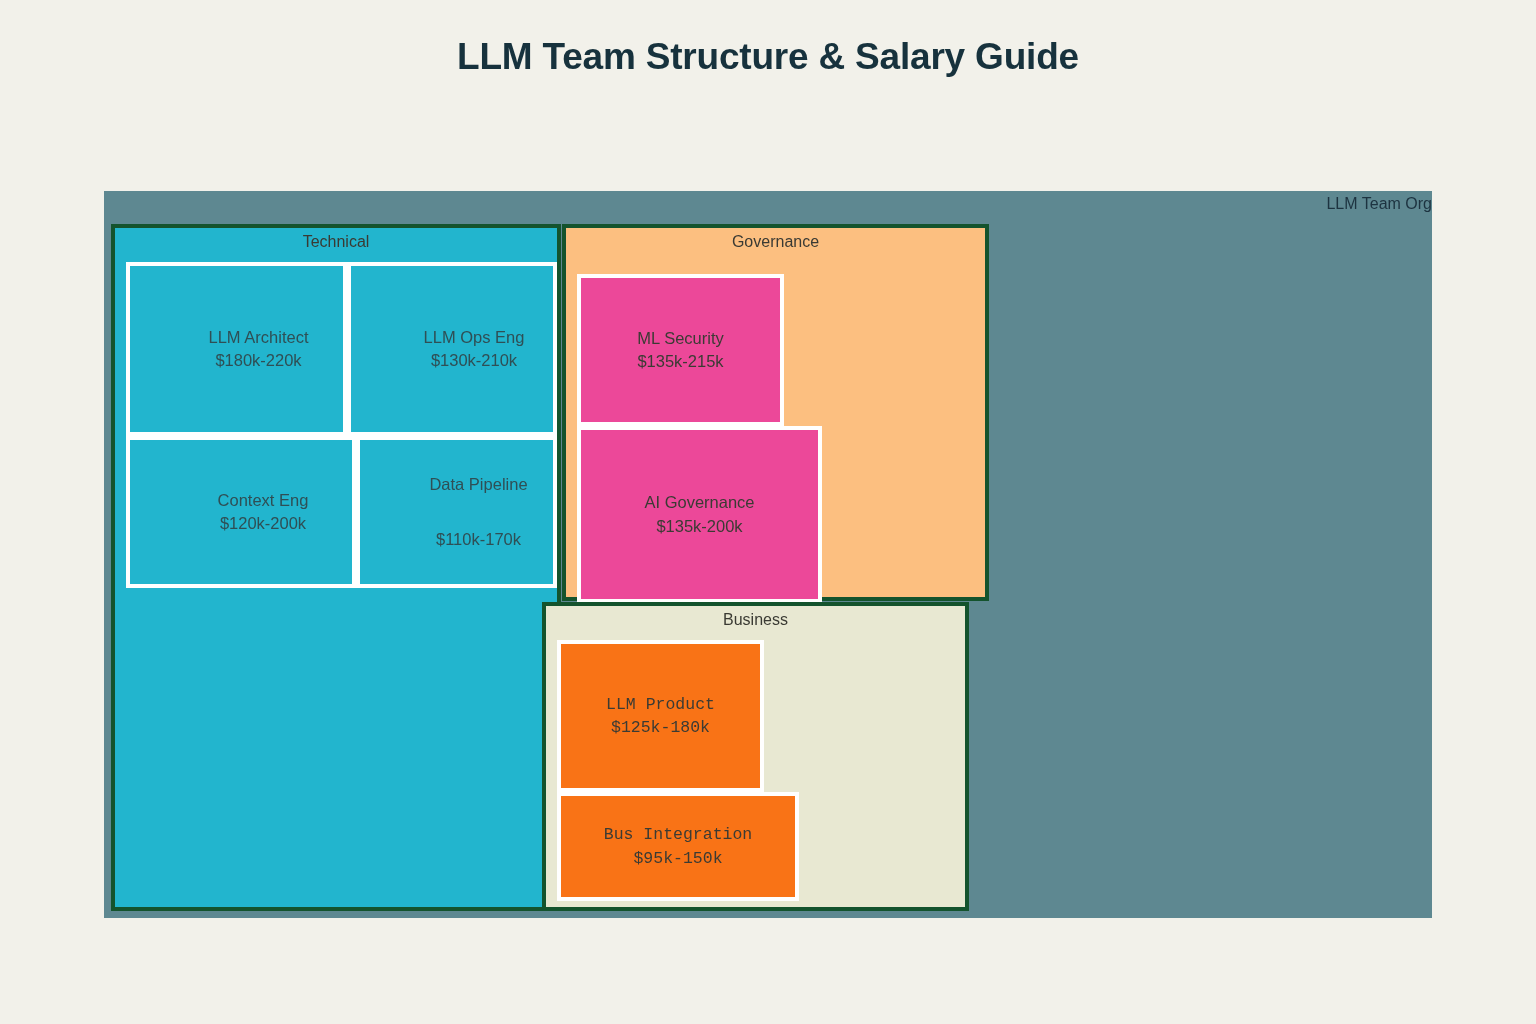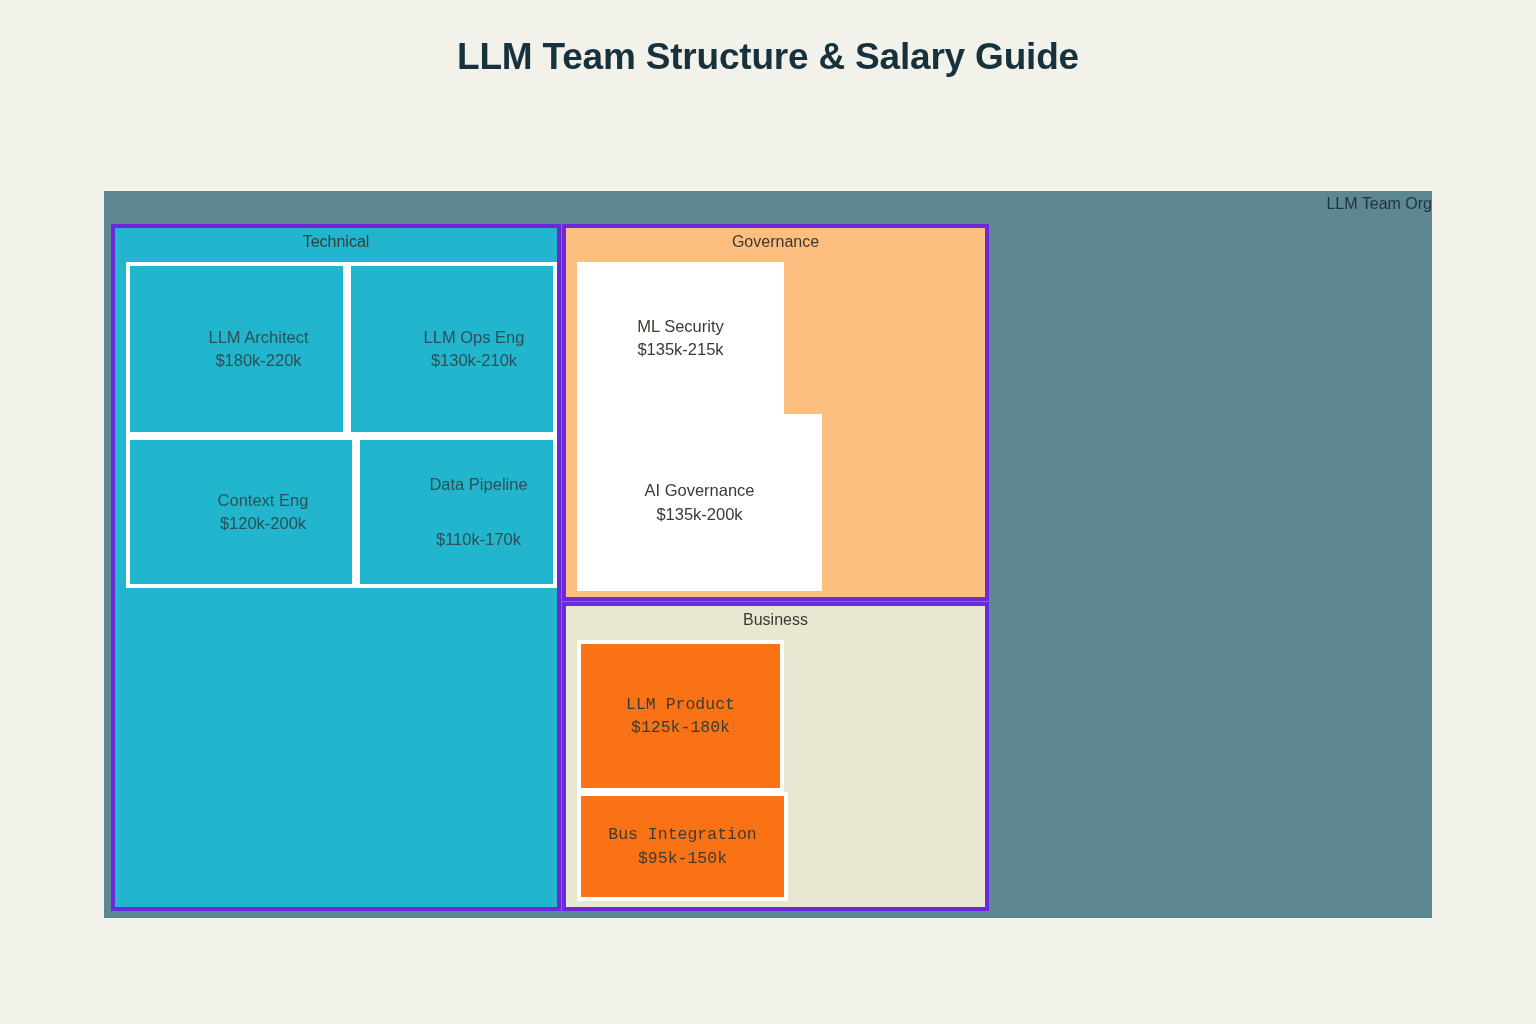--- a/index.html
+++ b/index.html
@@ -45,21 +45,21 @@
     width: 100%;
     text-align: right;
     font-size: 16px;
     color: #1d3340;
   }
 
   
   .group {
     position: absolute;
     box-sizing: border-box;
-    border: 4px solid #6d28d9;
+    border: 4px solid #14532d;
   }
   .group-label {
     position: absolute;
     left: 0;
     top: 5px;
     width: 100%;
     text-align: center;
     font-size: 16px;
     color: #3a3a33;
   }
@@ -72,21 +72,21 @@
     background: #22b5ce;
   }
   #group-governance {
     left: 458px;
     top: 33px;
     width: 427px;
     height: 377px;
     background: #fcbf80;
   }
   #group-business {
-    left: 458px;
+    left: 438px;
     top: 411px;
     width: 427px;
     height: 309px;
     background: #e8e8d2;
   }
 
   
   .tile {
     position: absolute;
     box-sizing: border-box;
@@ -102,36 +102,36 @@
     line-height: 1.42;
   }
   .tile-value {
     font-size: 16.5px;
     color: #3b3b34;
     line-height: 1.42;
   }
 
   .tile.cyan  { background: #22b5ce; padding-left: 44px; }
   .tile.cyan .tile-name, .tile.cyan .tile-value { color: #2f4f55; }
-  .tile.orange { background: #ffffff; }
+  .tile.orange { background: #ec4899; margin-top: 12px; }
   .tile.beige  { background: #f97316; font-family: Liberation Mono, monospace; }
 
   
   #tile-llm-architect { left: 11px;  top: 34px;  width: 221px; height: 174px; }
   #tile-llm-ops-eng   { left: 232px; top: 34px;  width: 210px; height: 174px; }
   #tile-context-eng   { left: 11px;  top: 208px; width: 230px; height: 152px; }
   #tile-data-pipeline { left: 241px; top: 208px; width: 201px; height: 152px; gap: 32px; }
 
   
   #tile-ml-security   { left: 11px; top: 34px;  width: 207px; height: 152px; }
   #tile-ai-governance { left: 11px; top: 186px; width: 245px; height: 177px; }
 
   
   #tile-llm-product     { left: 11px; top: 34px;  width: 207px; height: 152px; }
-  #tile-bus-integration { left: 11px; top: 186px; width: 211px; height: 109px; }
+  #tile-bus-integration { left: 11px; top: 186px; width: 242px; height: 109px; }
 </style>
 </head>
 <body>
 
 <div id="chart-title">LLM Team Structure &amp; Salary Guide</div>
 
 <div id="treemap">
 
   <div class="root-label">LLM Team Org</div>
 

